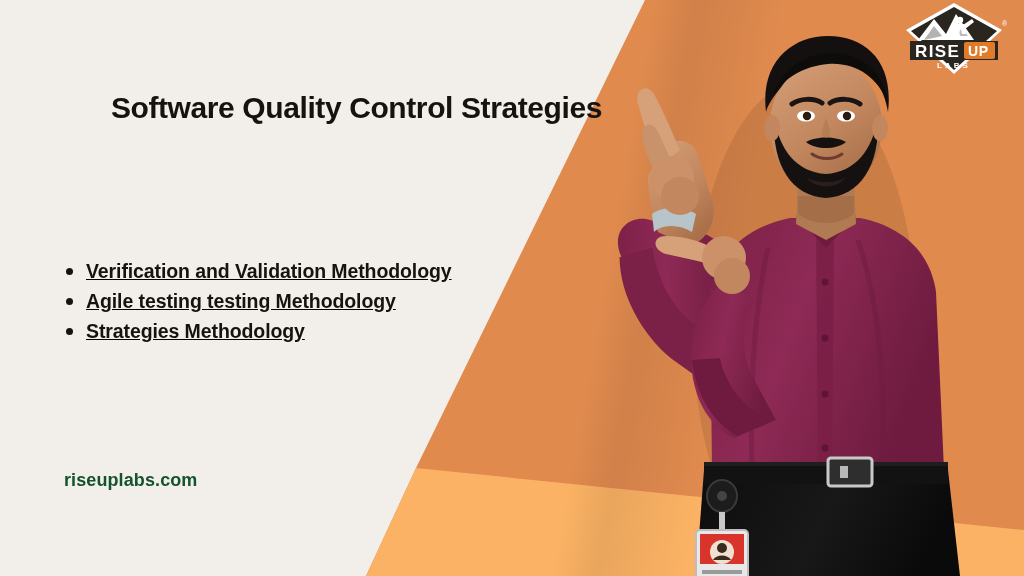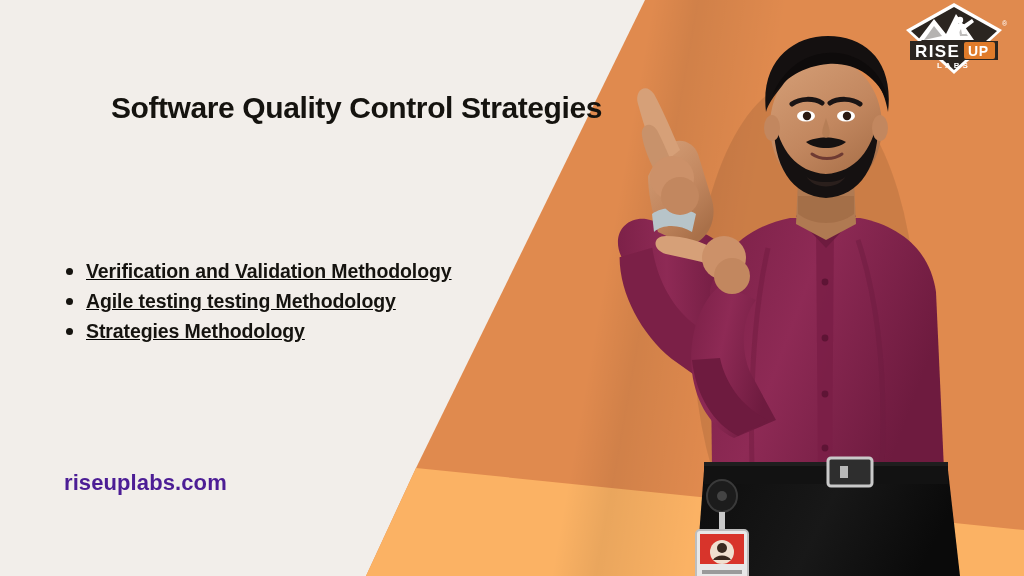--- a/index.html
+++ b/index.html
@@ -47,21 +47,21 @@
     position:relative;
     font-size:19.5px;line-height:30px;font-weight:bold;
     color:#15130F;letter-spacing:-0.1px;white-space:nowrap;
   }
   .bullets li::before{
     content:"";position:absolute;left:-20px;top:12px;
     width:7px;height:7px;border-radius:50%;background:#15130F;
   }
   .site-url{
     position:absolute;left:64px;top:470px;
-    font-size:22px;font-weight:bold;color:#4c1d95;letter-spacing:0.1px;
+    font-size:18px;font-weight:bold;color:#14532d;letter-spacing:0.1px;
     z-index:6;
   }
 
   
   .logo{position:absolute;right:14px;top:0;width:112px;height:78px;z-index:20;}
   .logo svg{display:block;width:112px;height:78px;}
 
   
   .person{position:absolute;left:600px;top:0;width:424px;height:576px;z-index:10;}
   .person svg{display:block;width:424px;height:576px;}

